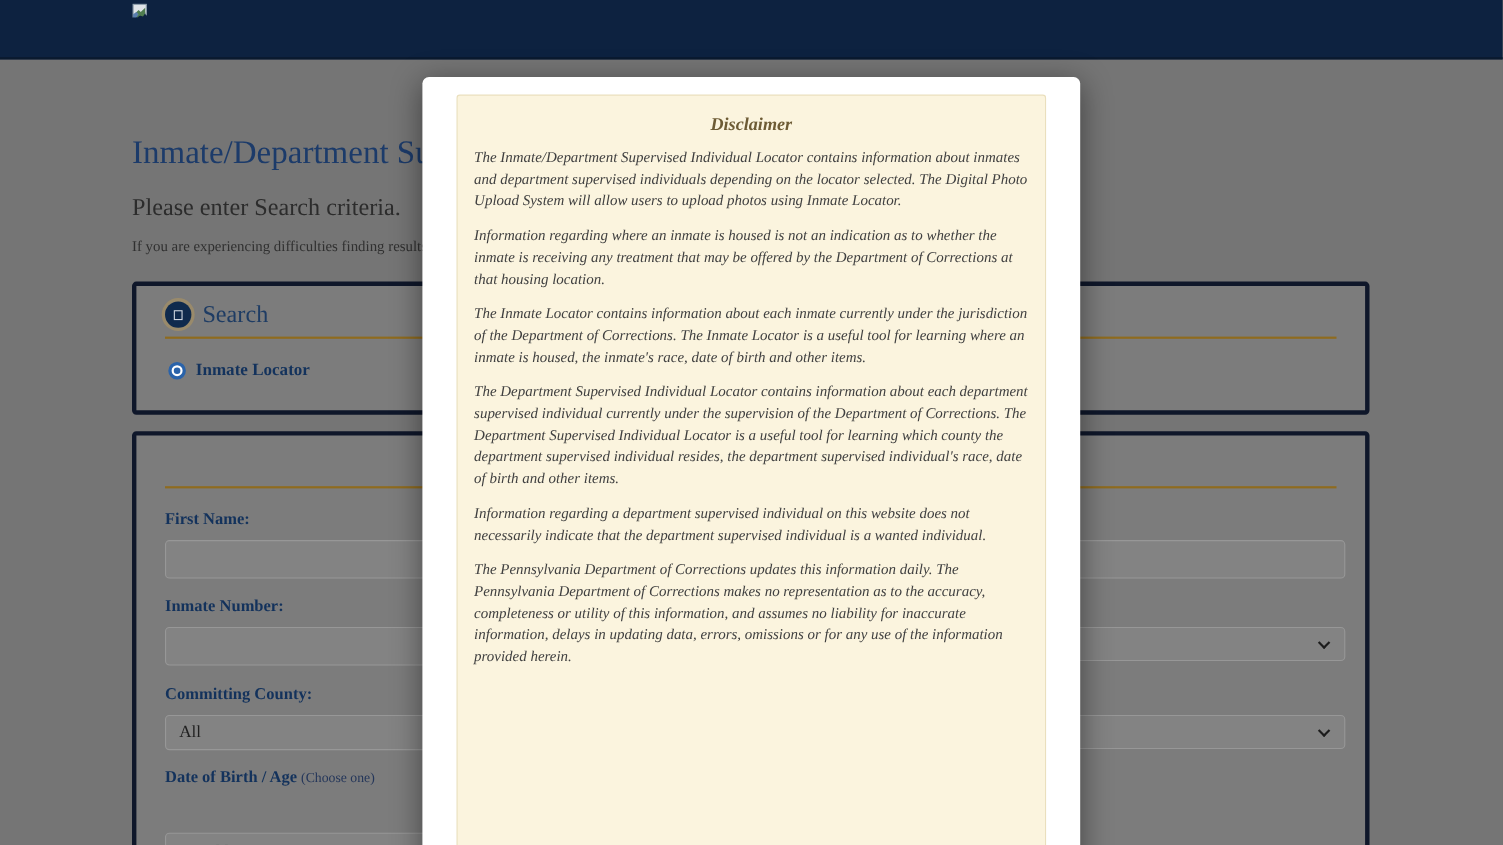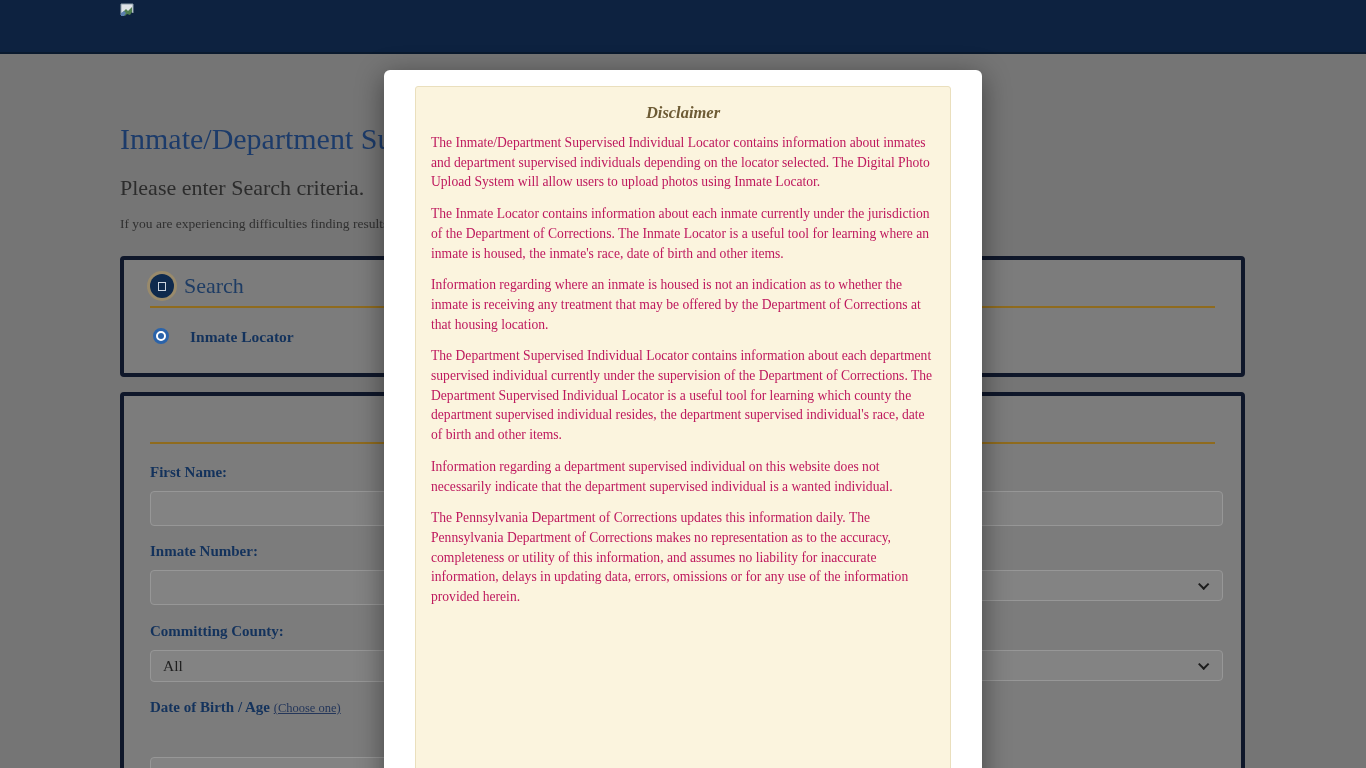--- a/index.html
+++ b/index.html
@@ -26,29 +26,29 @@
   .panel-criteria { top:336px; height:470px; }
 
   .panel-head { position:absolute; left:26px; top:13px; display:flex; align-items:center; gap:10px; }
   .collapse-circle { width:24px; height:24px; border-radius:50%; background:#0f2a4d;
                      box-shadow:0 0 0 3px rgba(176,150,92,.55); display:flex;
                      align-items:center; justify-content:center; }
   .collapse-circle .sq { width:8px; height:9px; border:1.6px solid #cdd5df; }
   .panel-head h3 { font-size:22px; font-weight:400; color:#1e3c64; white-space:nowrap; }
   .gold-rule { position:absolute; left:26px; right:26px; top:46px; height:2px; background:#8f6b1e; }
 
-  .radio-row { position:absolute; display:flex; gap:21px; }
+  .radio-row { position:absolute; display:flex; align-items:center; gap:9px; }
   .radio { width:16px; height:16px; border-radius:50%; background:#fff;
            border:3px solid #2a63aa; position:relative; flex:none; }
   .radio::after { content:""; position:absolute; left:2px; top:2px; width:6px; height:6px;
                   border-radius:50%; background:#2a63aa; }
   .radio-label { font-size:15.5px; font-weight:bold; color:#13325c; white-space:nowrap; }
 
   .field-label { position:absolute; font-size:15px; font-weight:bold; color:#13325c; white-space:nowrap; }
-  .hint { font-weight:normal; font-size:12.5px; color:#24365a;text-decoration:underline; }
+  .hint { font-weight:normal; font-size:12.5px; color:#24365a; }
 
   .tbox { position:absolute; height:35px; background:#838383; border:1px solid #979797;
           border-radius:4px; font-family:"Liberation Serif", serif; font-size:16px;
           color:#2a2a2a; padding:0 12px; }
   .tbox::placeholder { color:#6d6d6d; opacity:1; }
   .sel { position:absolute; height:32px; background:#838383; border:1px solid #979797;
          border-radius:4px; display:flex; align-items:center; padding:0 12px;
          font-size:15.5px; color:#1f1f1f; }
   .sel .chev { position:absolute; right:15px; top:10px; width:8px; height:8px;
                border-right:2.4px solid #1c1c1c; border-bottom:2.4px solid #1c1c1c;
@@ -58,21 +58,21 @@
   .colR { left:586px; width:513px; }
 
   
   .modal { position:absolute; left:384px; top:70px; width:598px; height:740px;
            background:#ffffff; border-radius:6px 6px 0 0;
            box-shadow:0 6px 28px rgba(0,0,0,.45); padding:16px 31px; }
   .disclaimer-box { width:536px; height:736px; background:#fbf4de; border:1px solid #eadfbd;
                     border-radius:3px; padding:12px 15px; overflow:hidden; }
   .disclaimer-title { text-align:center; font-size:16.5px; font-weight:bold; font-style:italic;
                       color:#6d5b35; margin:4px 0 10px 0; }
-  .disclaimer-box p { font-size:13.6px; color:#be185d;
+  .disclaimer-box p { font-size:13.6px; font-style:italic; color:#404040;
                       line-height:1.45; margin-bottom:12px; }
   .modal-footer { display:flex; justify-content:flex-end; margin-top:20px; }
   .close-btn { background:#f0a63e; border:1px solid #e09a30; border-radius:3px;
                padding:12px 30px; font-family:"Liberation Serif", serif; font-size:13.5px;
                font-weight:bold; letter-spacing:.5px; color:#303030; cursor:pointer; }
 </style>
 </head>
 <body>
 
 <div class="header">
@@ -137,22 +137,22 @@
       <span class="chev"></span>
     </div>
   </div>
 </div>
 
 <div class="modal">
   <div class="disclaimer-box">
     <div class="disclaimer-title">Disclaimer</div>
     <div>
         <p>The Inmate/Department Supervised Individual Locator contains information about inmates and department supervised individuals depending on the locator selected. The Digital Photo Upload System will allow users to upload photos using Inmate Locator.</p>
+        <p>Information regarding where an inmate is housed is not an indication as to whether the inmate is receiving any treatment that may be offered by the Department of Corrections at that housing location.</p>
         <p>The Inmate Locator contains information about each inmate currently under the jurisdiction of the Department of Corrections. The Inmate Locator is a useful tool for learning where an inmate is housed, the inmate's race, date of birth and other items.</p>
-        <p>Information regarding where an inmate is housed is not an indication as to whether the inmate is receiving any treatment that may be offered by the Department of Corrections at that housing location.</p>
         <p>The Department Supervised Individual Locator contains information about each department supervised individual currently under the supervision of the Department of Corrections. The Department Supervised Individual Locator is a useful tool for learning which county the department supervised individual resides, the department supervised individual's race, date of birth and other items.</p>
         <p>Information regarding a department supervised individual on this website does not necessarily indicate that the department supervised individual is a wanted individual.</p>
         <p>The Pennsylvania Department of Corrections updates this information daily. The Pennsylvania Department of Corrections makes no representation as to the accuracy, completeness or utility of this information, and assumes no liability for inaccurate information, delays in updating data, errors, omissions or for any use of the information provided herein.</p>
       </div>
   </div>
   <div class="modal-footer">
     <button class="close-btn">CLOSE</button>
   </div>
 </div>
 

